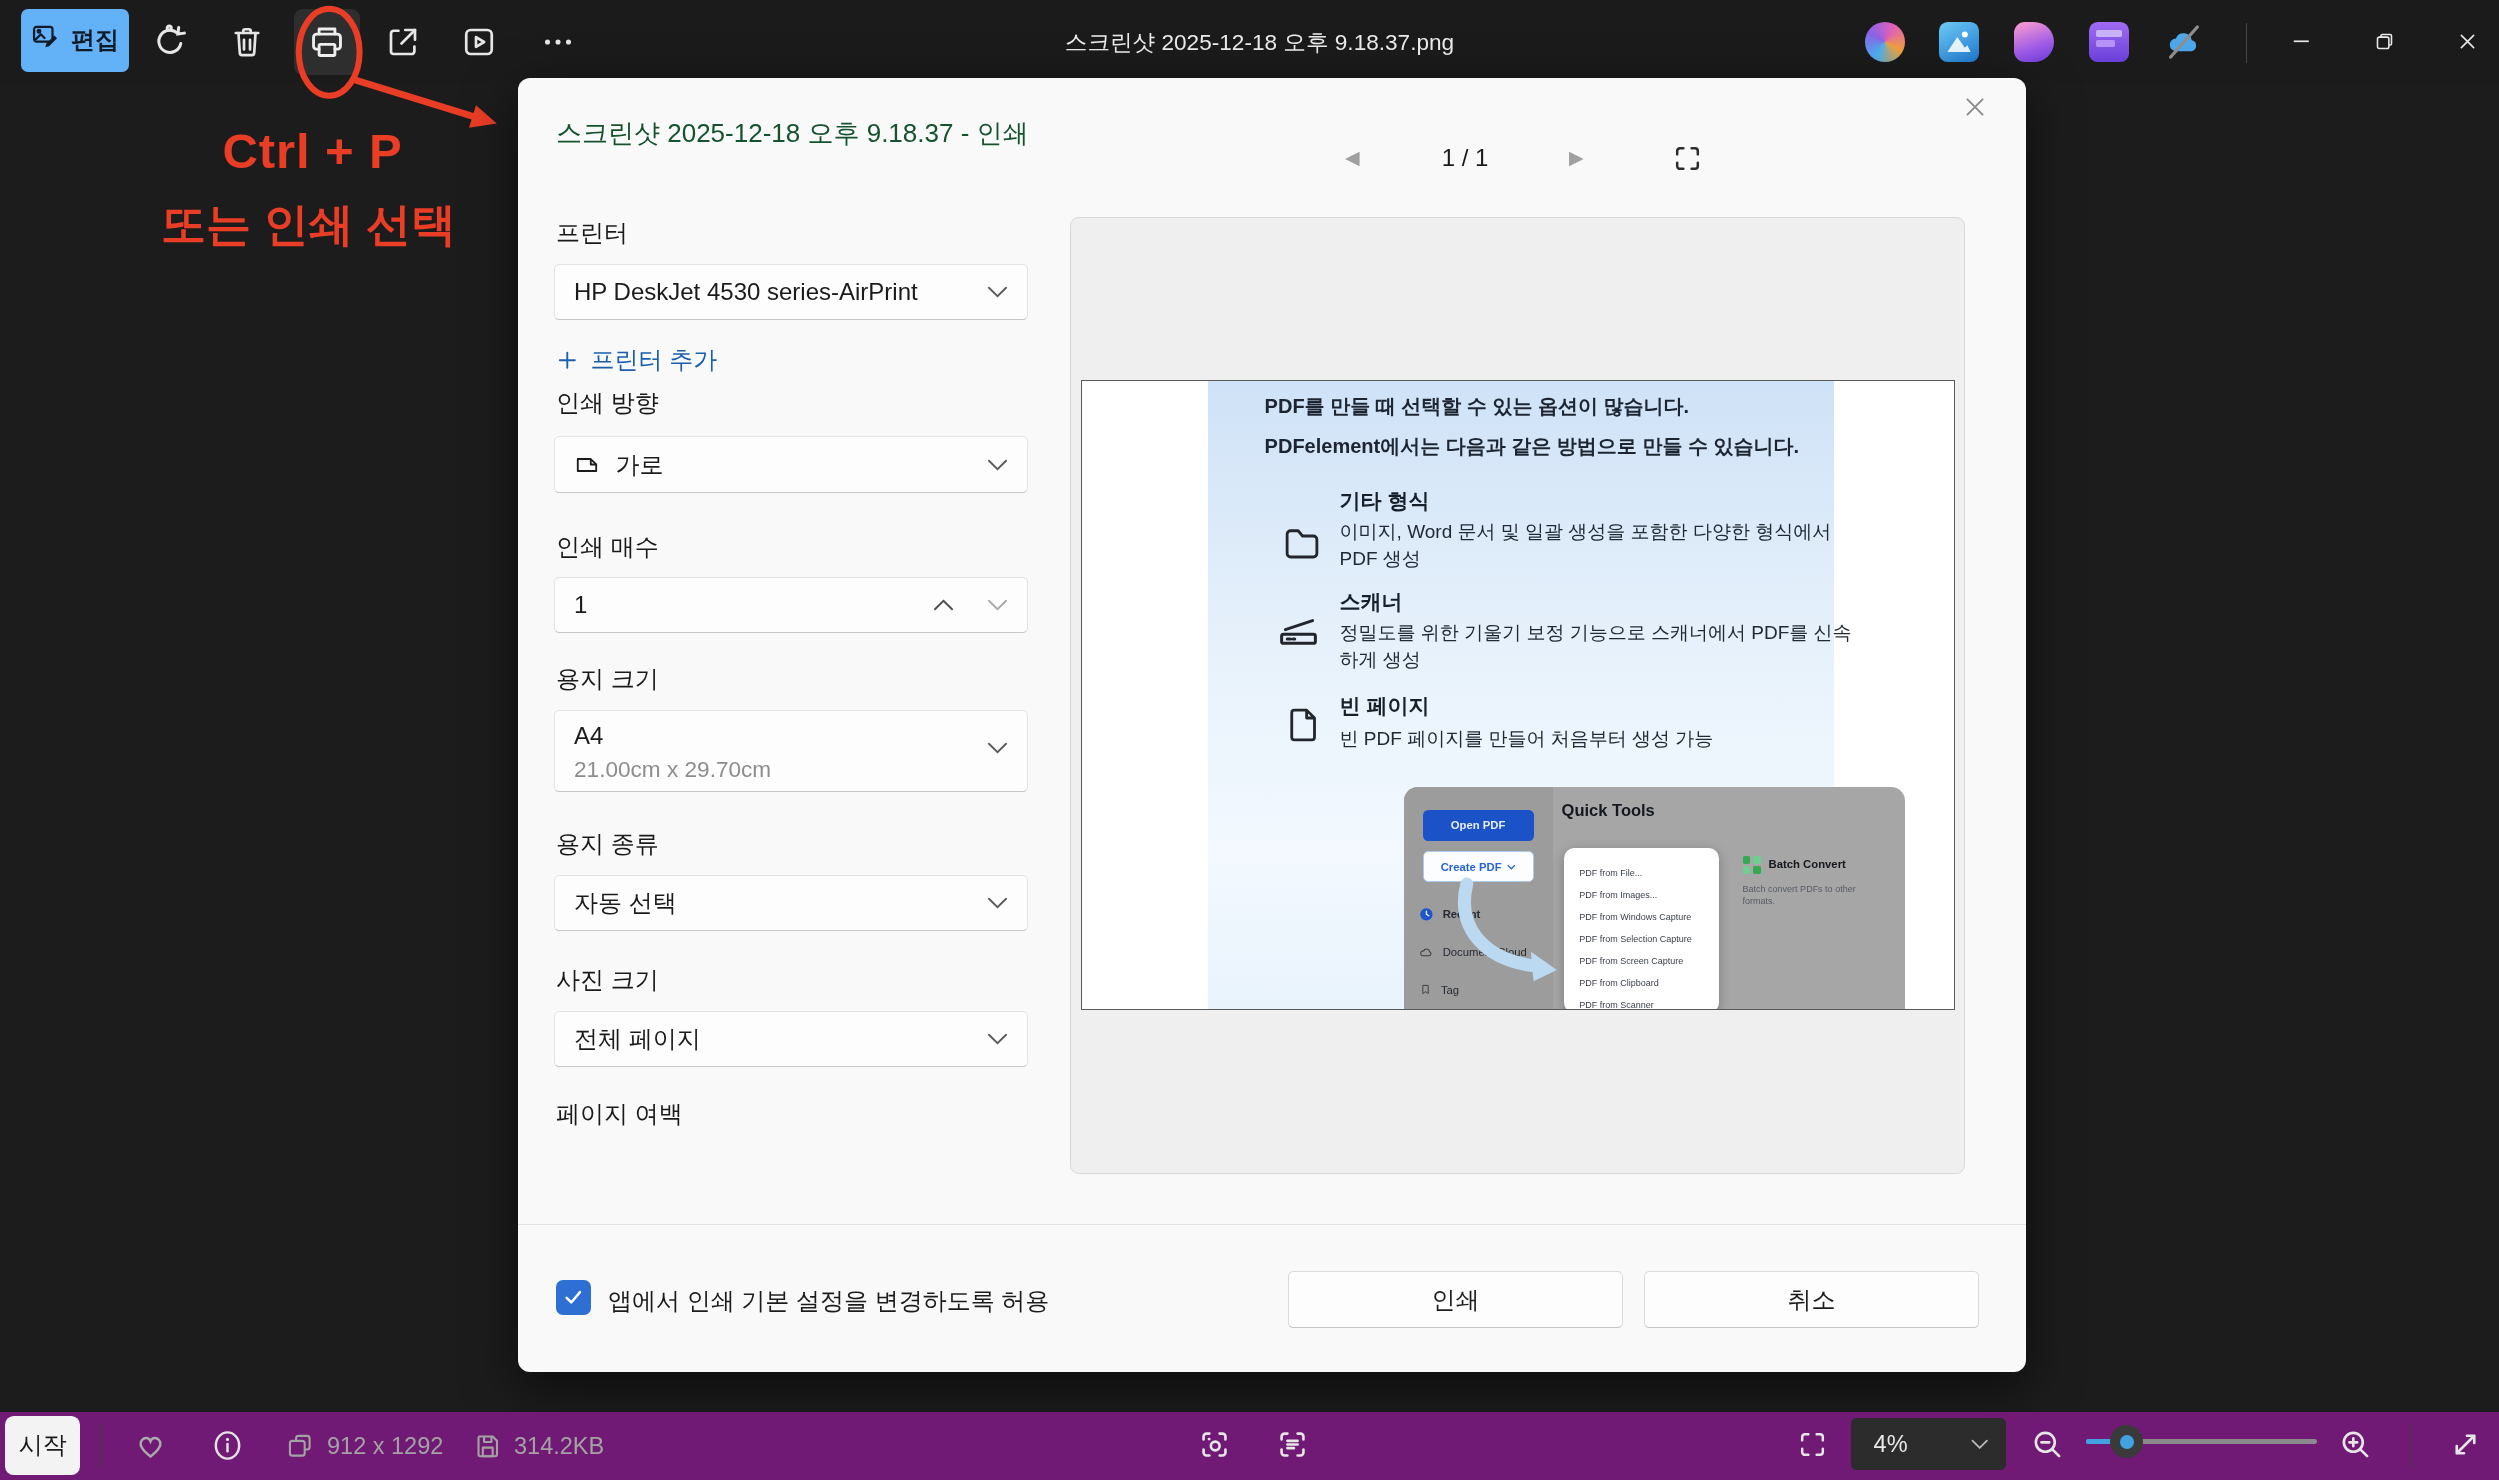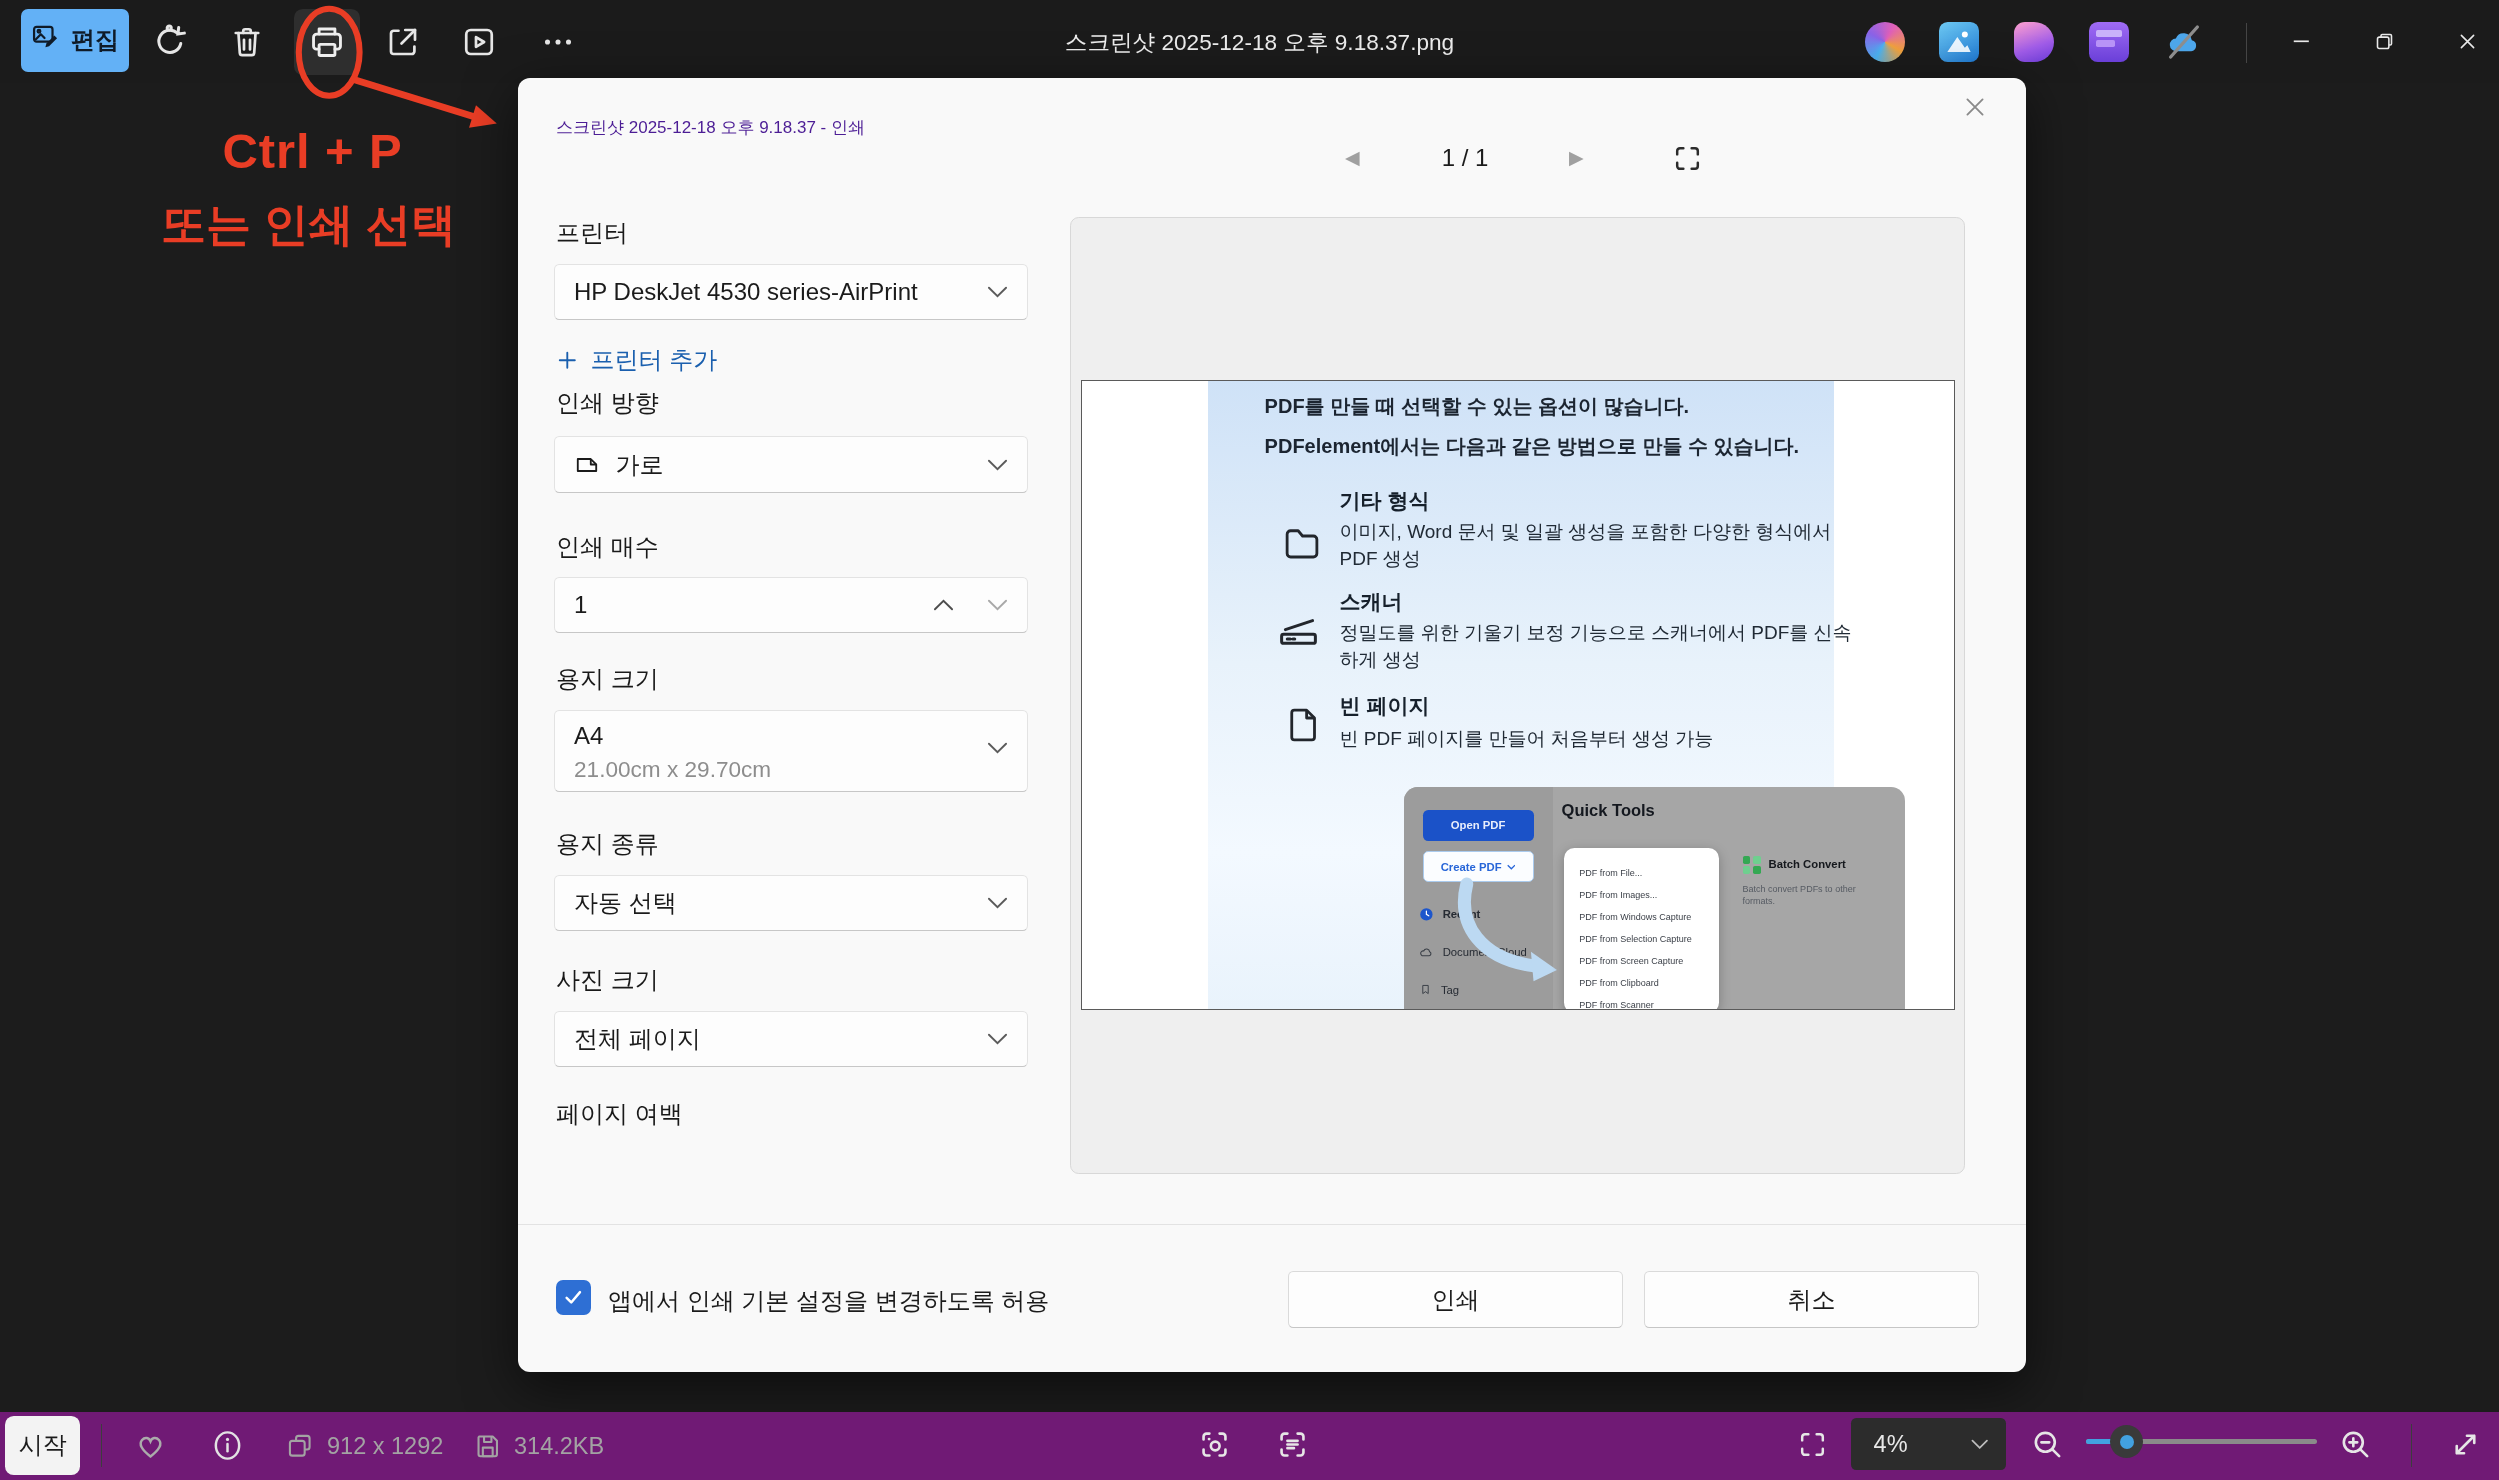--- a/index.html
+++ b/index.html
@@ -16,21 +16,21 @@
   #win-title{position:absolute;left:938px;top:27px;width:643px;text-align:center;font-size:22.6px;color:#ececec;white-space:nowrap;}
   .appicon{position:absolute;top:22px;width:40px;height:40px;border-radius:8.7px;}
   .winctl{position:absolute;top:15.6px;width:52px;height:52px;display:flex;align-items:center;justify-content:center;}
 
   
   #annot-text1{position:absolute;left:156px;top:123px;width:313px;text-align:center;font-size:49px;font-weight:800;color:#e93d25;letter-spacing:0.9px;}
   #annot-text2{position:absolute;left:122px;top:195px;width:373px;text-align:center;font-size:45px;font-weight:800;color:#e93d25;}
 
   
   #dialog{position:absolute;left:518px;top:78px;width:1508px;height:1294px;background:#f9f9f9;border-radius:12px;box-shadow:0 15.6px 52px rgba(0,0,0,.55);}
-  #dlg-title{position:absolute;left:38px;top:38px;font-size:17px;color:#4c1d95;white-space:nowrap;}
+  #dlg-title{position:absolute;left:38px;top:38px;font-size:26px;color:#14532d;white-space:nowrap;}
   #dlg-close{position:absolute;left:1438px;top:10.4px;width:38px;height:38px;display:flex;align-items:center;justify-content:center;color:#8a8a8a;}
   .navchev{position:absolute;top:68px;font-size:19px;color:#a0a0a0;}
   #page-ind{position:absolute;left:886px;top:66px;width:122px;text-align:center;font-size:24px;color:#1b1b1b;}
   #nav-fit{position:absolute;left:1153px;top:64px;width:35px;height:35px;}
 
   .form-viewport{position:absolute;left:0;top:0;width:549px;height:1105px;overflow:hidden;}
   .flabel{position:absolute;left:38px;font-size:24px;color:#191919;white-space:nowrap;}
   .select{position:absolute;left:36px;width:474px;background:#fdfdfd;border:0.9px solid #e3e3e3;border-bottom-color:#c7c7c7;border-radius:5.2px;box-sizing:border-box;display:flex;align-items:center;padding:0 19px;font-size:24px;color:#1b1b1b;}
   .select .chev{margin-left:auto;}
   .two-line{flex-direction:column;align-items:stretch;justify-content:center;}

